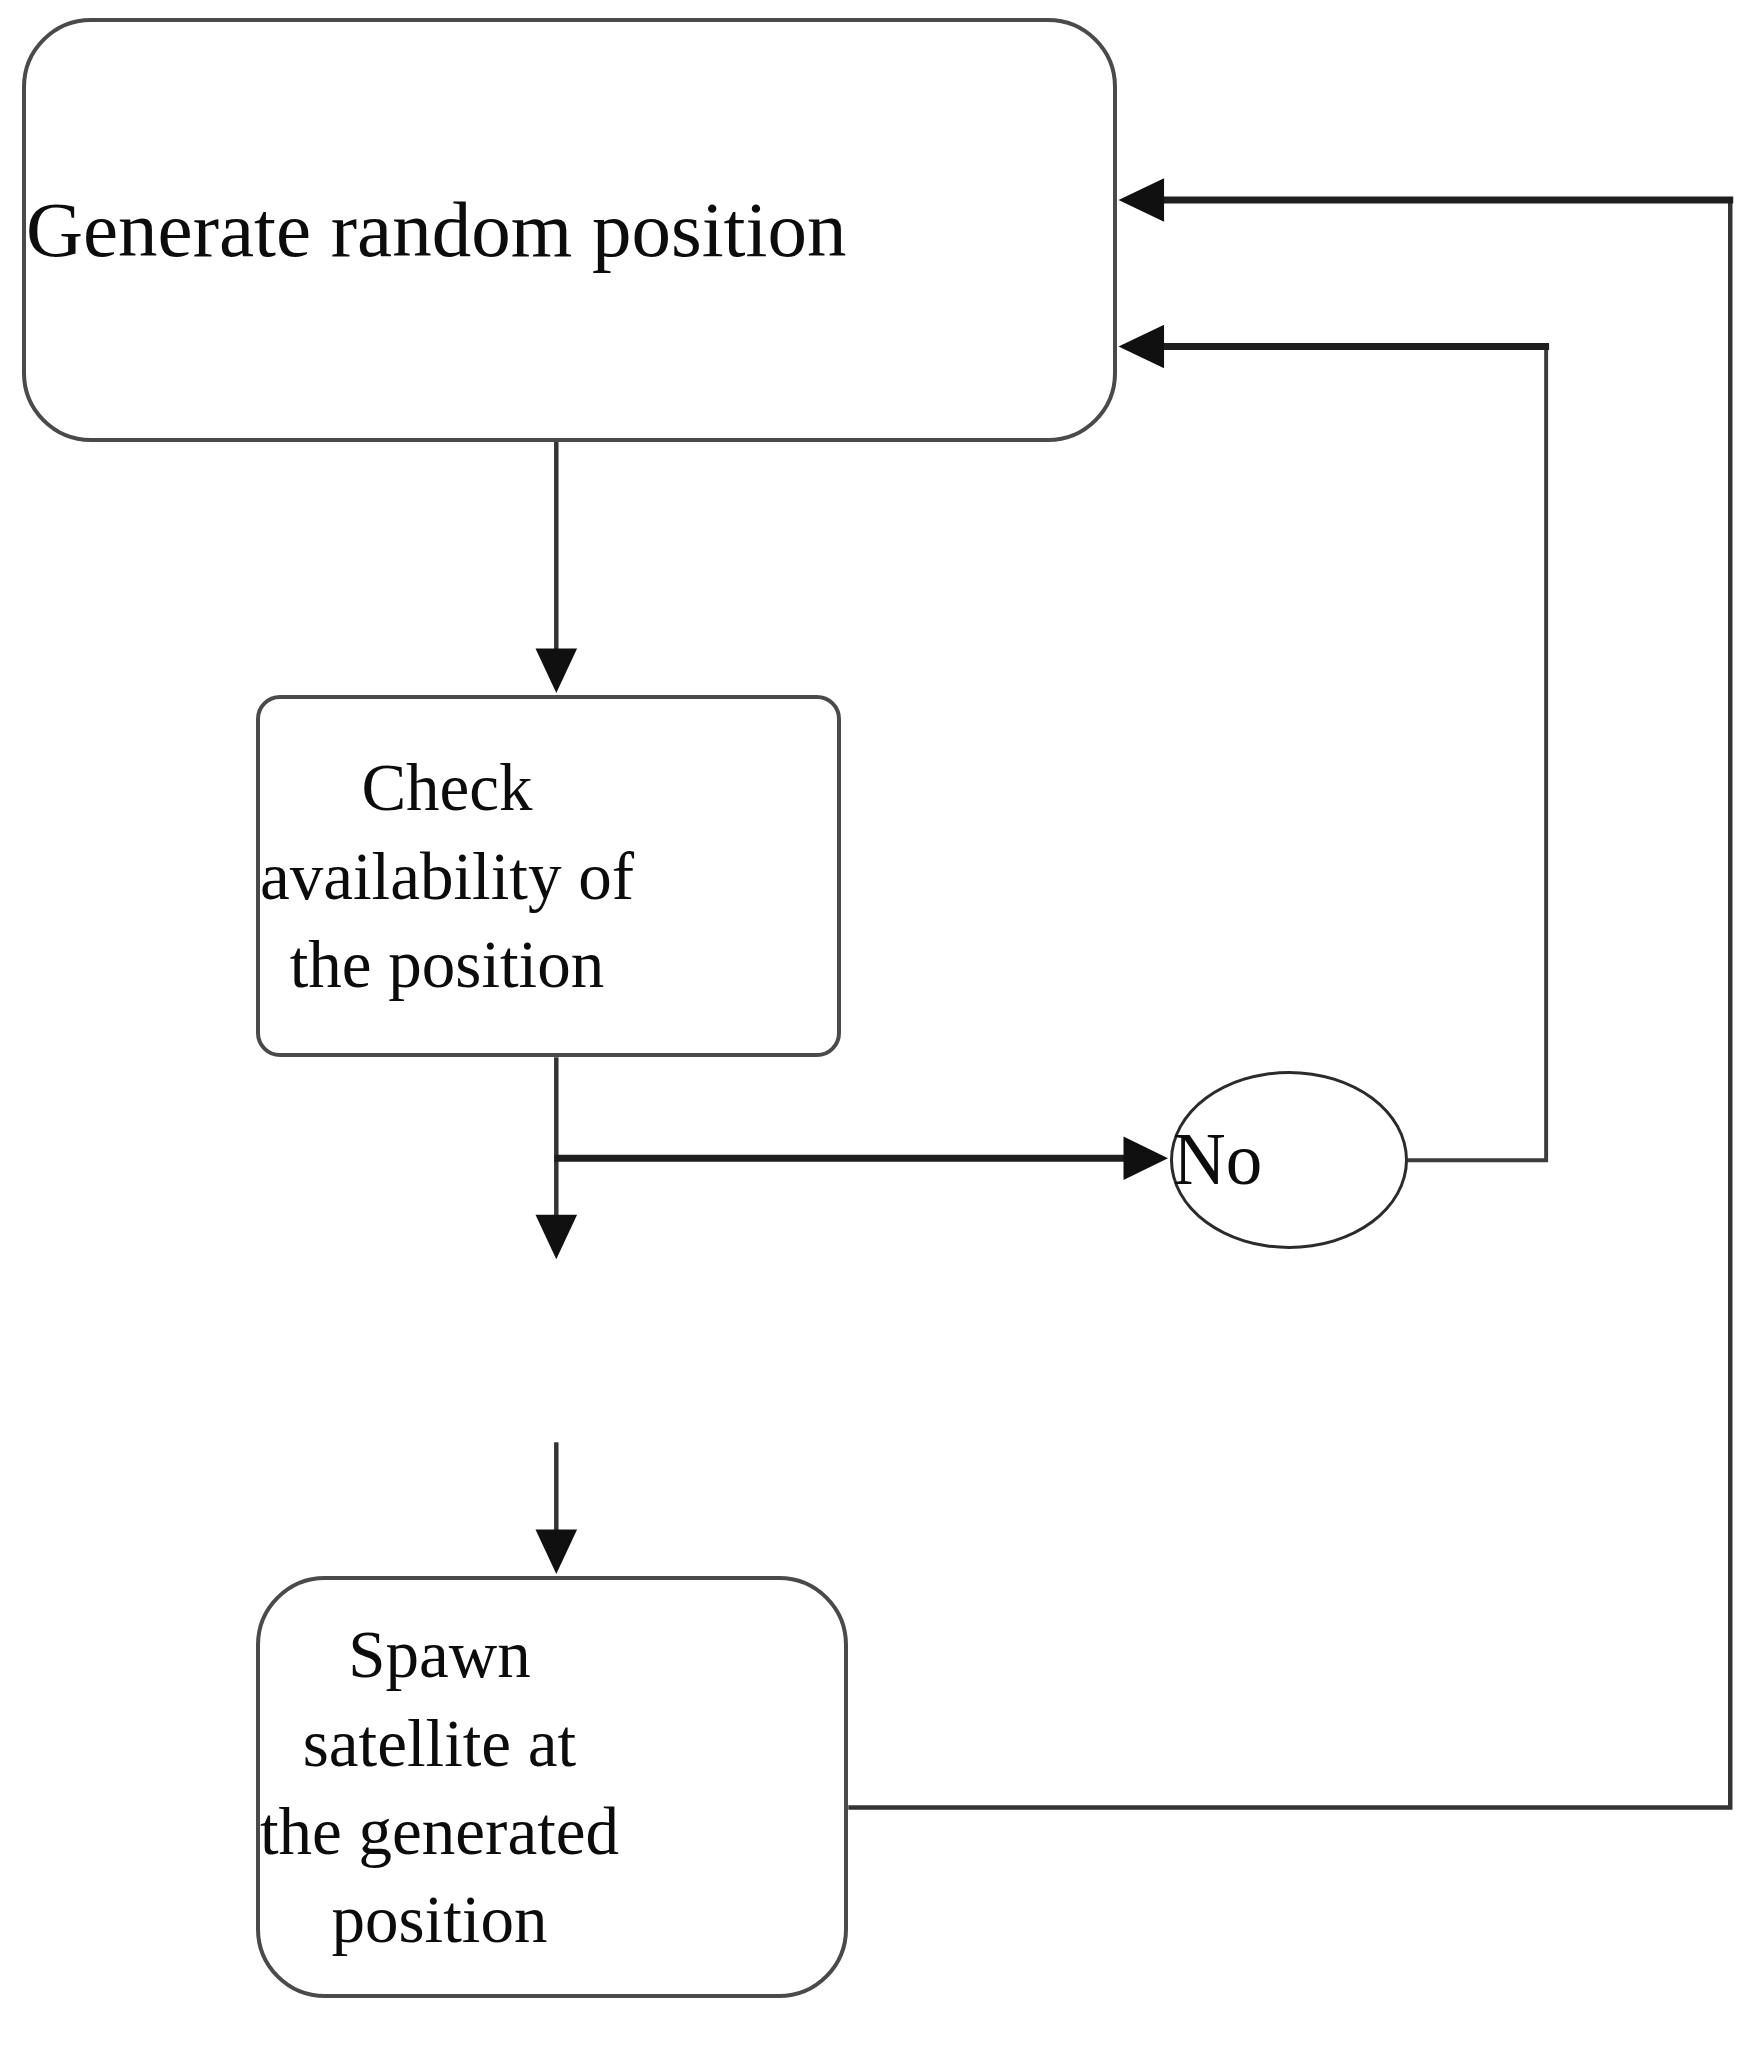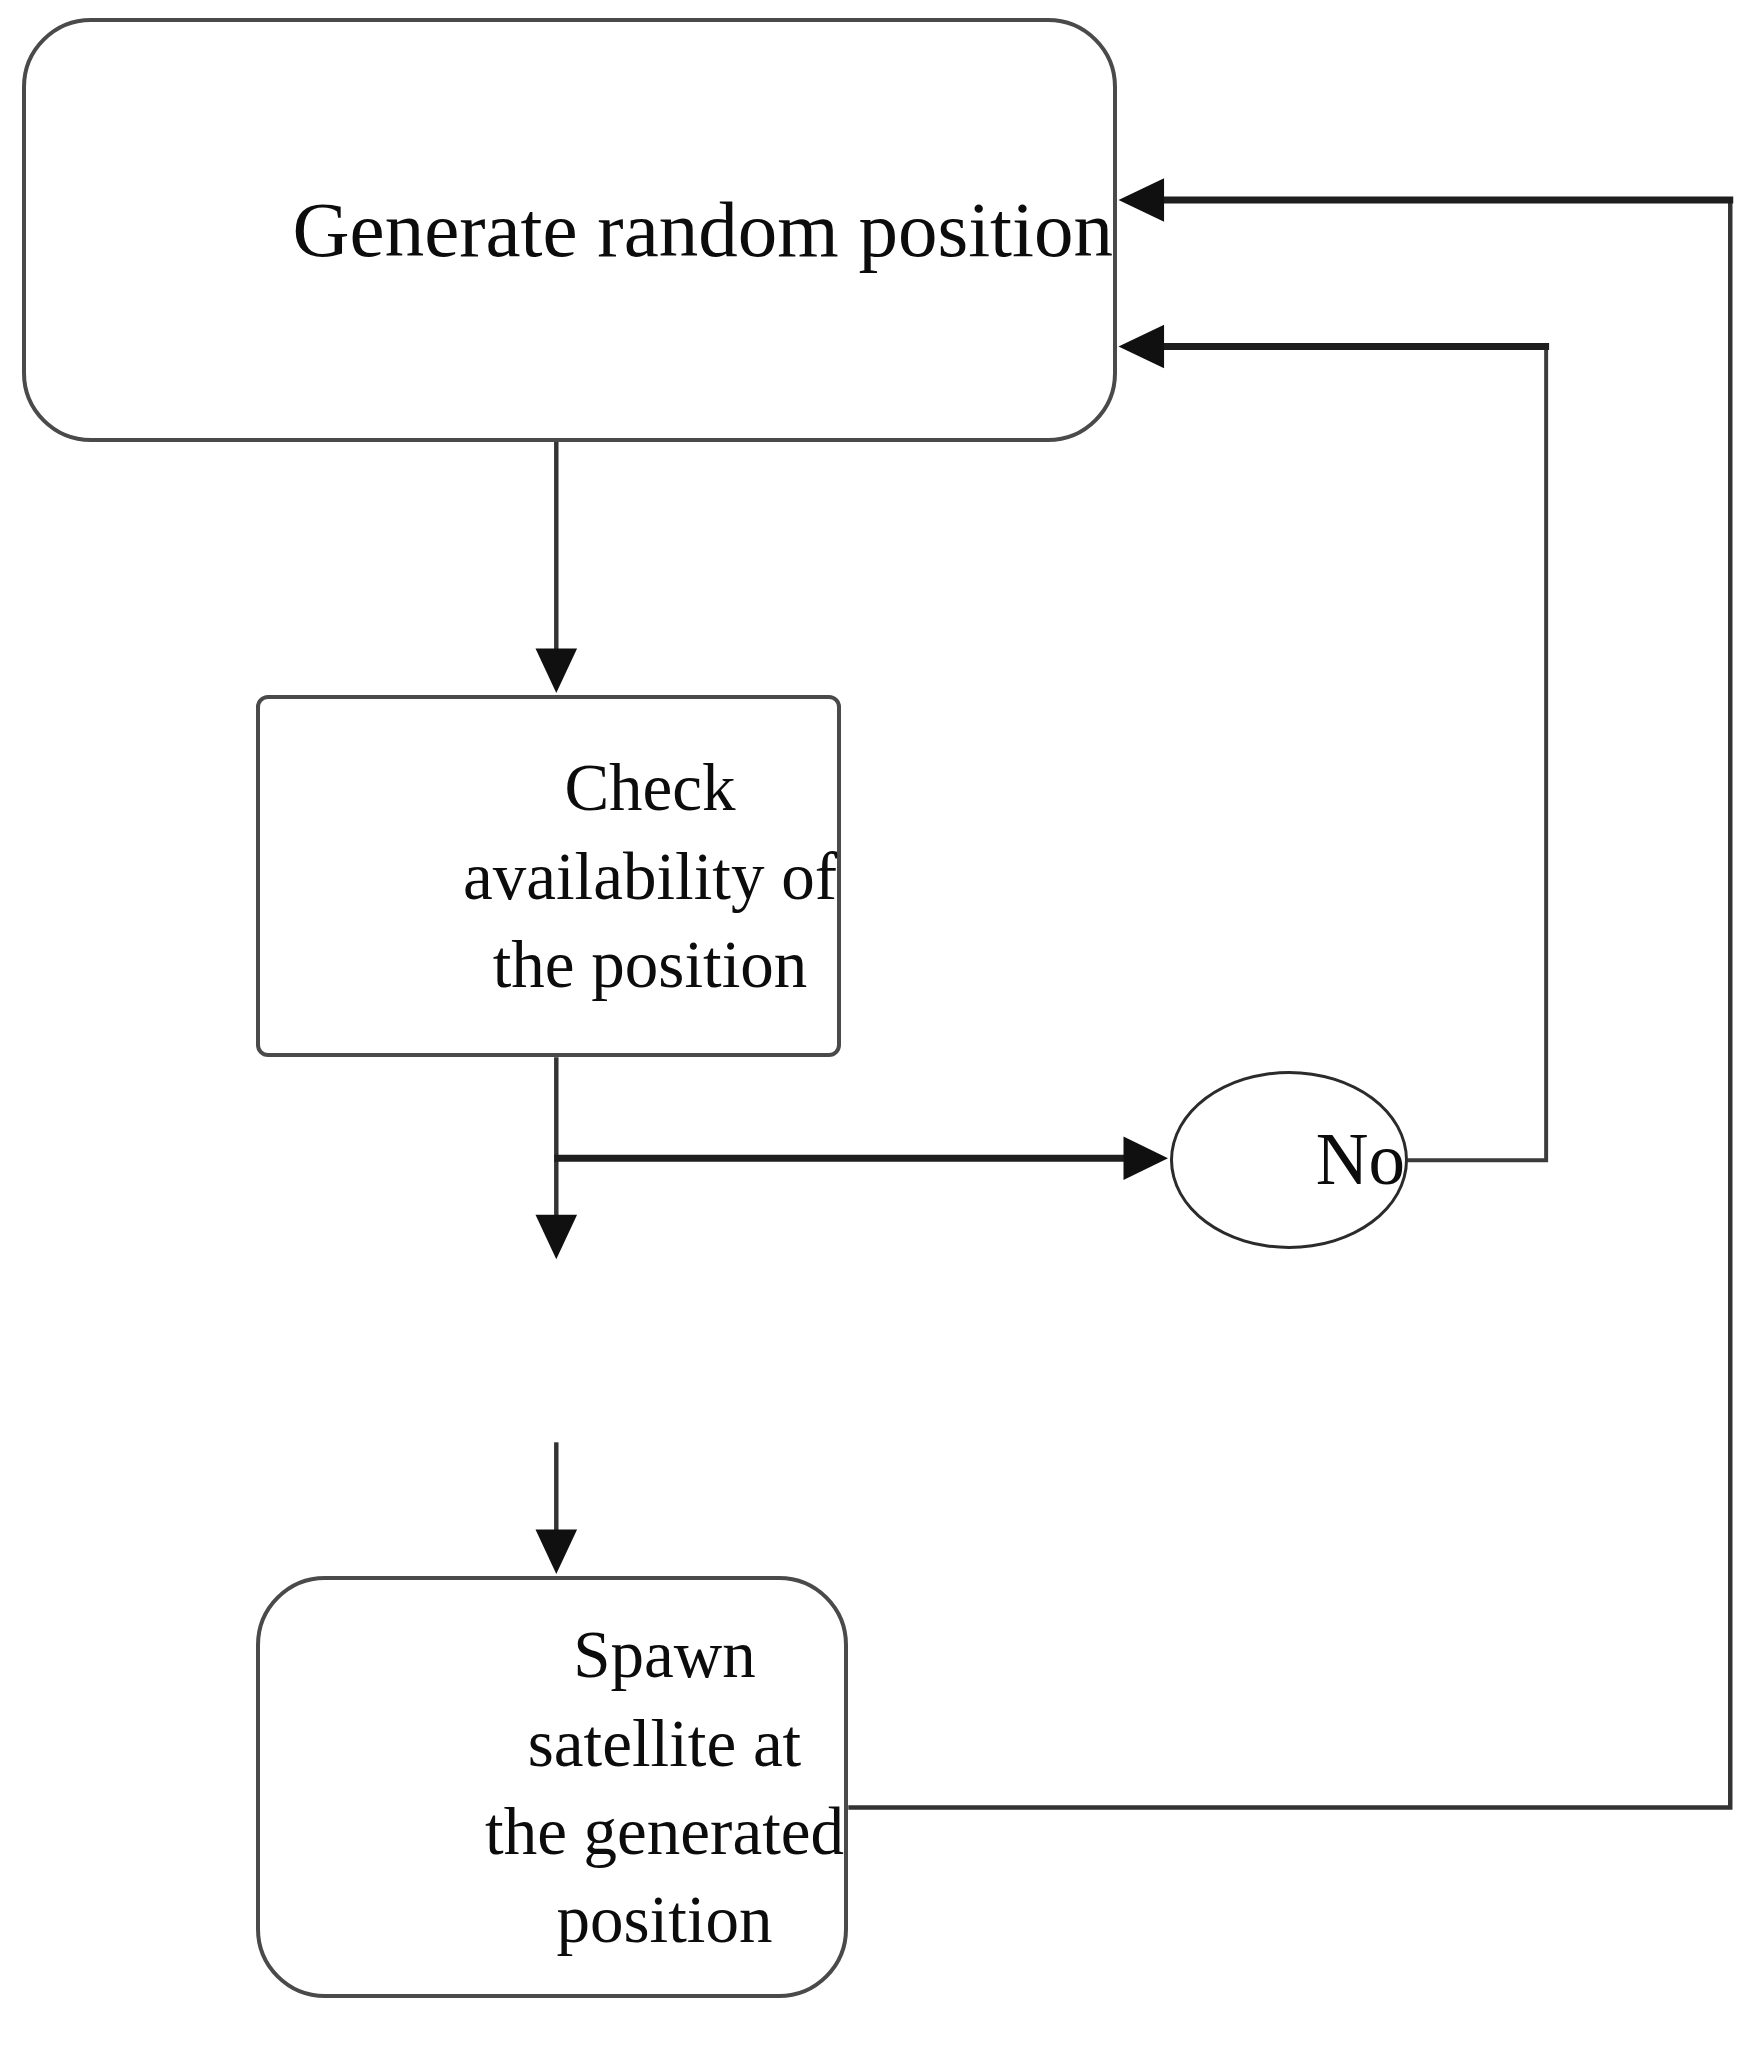--- a/index.html
+++ b/index.html
@@ -16,42 +16,42 @@
     position: absolute;
     left: 0; top: 0;
     width: 1755px; height: 2065px;
   }
   .node {
     position: absolute;
     box-sizing: border-box;
     background: #ffffff;
     display: flex;
     align-items: center;
-    justify-content: flex-end;
+    justify-content: flex-start;
     text-align: center;
   }
   .rounded {
     border: 4px solid #4a4a4a;
     border-radius: 69px;
   }
   .ellipse {
     border: 3px solid #2b2b2b;
     border-radius: 50%;
   }
   .node .label {
     white-space: pre-line;
     display: block;
   }
   .box1-label { font-size: 79px; line-height: 1.2; }
   .box2-label { font-size: 67px; line-height: 1.32; }
   .box3-label { font-size: 67px; line-height: 1.32; }
   .ellipse-label { font-size: 73px; line-height: 1.1; }
 
   #node-generate { left: 22px;   top: 18px;   width: 1095px; height: 424px; }
-  #node-check    { left: 256px;  top: 695px;  width: 585px;  height: 362px; border-radius: 12px; }
+  #node-check    { left: 256px;  top: 695px;  width: 585px;  height: 362px; border-radius: 24px; }
   #node-no       { left: 1170px; top: 1071px; width: 238px;  height: 178px; }
   #node-yes      { left: 430px;  top: 1262px; width: 281px;  height: 180px; }
   #node-spawn    { left: 256px;  top: 1576px; width: 592px;  height: 422px; }
 
   .thin-line  { stroke: #3c3c3c; stroke-width: 4;   fill: none; }
   .mid-line   { stroke: #333333; stroke-width: 4.5; fill: none; }
   .thick-line { stroke: #1e1e1e; stroke-width: 7;   fill: none; }
   .arrowhead  { fill: #101010; stroke: none; }
 </style>
 </head>

